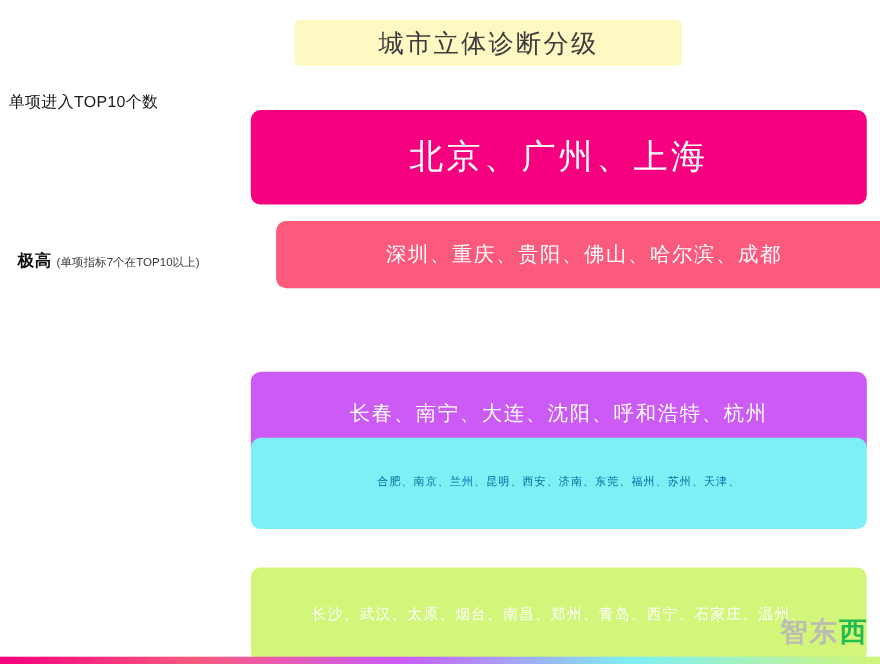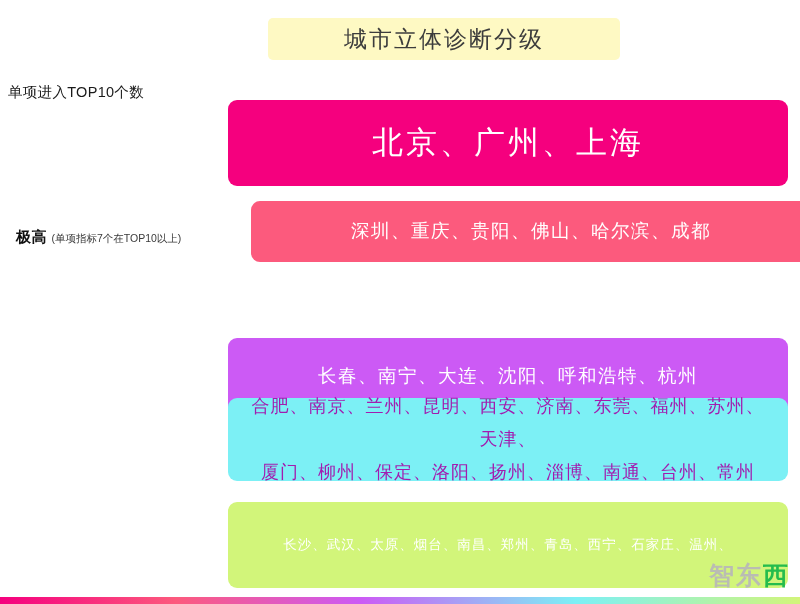--- a/index.html
+++ b/index.html
@@ -100,24 +100,24 @@
   #row-1 .band { top: 0; height: 61px; background: #fc5a7d; margin-left: 23px; }
   #row-1 .band-text { font-size: 18.5px; color: #ffffff; letter-spacing: 1.5px; }
   #row-1 .row-label { top: 225px; }
 
   #row-2 { top: 298px; height: 77px; }
   #row-2 .band { top: 0; height: 77px; background: #cc5af5; margin-top: 40px; }
   #row-2 .band-text { font-size: 18.5px; color: #ffffff; letter-spacing: 1.5px; }
 
   #row-3 { top: 398px; height: 83px; }
   #row-3 .band { top: 0; height: 83px; background: #7cf0f5; }
-  #row-3 .band-text { font-size: 18px; color: #a21caf; letter-spacing: 1px; line-height: 1.85; }
+  #row-3 .band-text { font-size: 10px; color: #0369a1; letter-spacing: 1px; line-height: 1.85; text-align: right; }
 
   #row-4 { top: 502px; height: 86px; }
-  #row-4 .band { top: 0; height: 86px; background: #d2f57a; }
+  #row-4 .band { top: 14px; height: 86px; background: #d2f57a; }
   #row-4 .band-text { font-size: 13.5px; color: #ffffff; letter-spacing: 1px; line-height: 1.85; }
 
   
   .watermark {
     position: absolute;
     right: 12px;
     bottom: 16px;
     display: flex;
     align-items: center;
     gap: 2px;
@@ -175,21 +175,20 @@
     <div class="band" style="background: rgb(204, 90, 245);">
       <div class="band-text">长春、南宁、大连、沈阳、呼和浩特、杭州</div>
     </div>
   </div>
 
   <div class="row" id="row-3">
 
     <div class="band" style="background: rgb(124, 240, 245);">
       <div class="band-text">
         <div>合肥、南京、兰州、昆明、西安、济南、东莞、福州、苏州、天津、</div>
-        <div>厦门、柳州、保定、洛阳、扬州、淄博、南通、台州、常州</div>
       </div>
     </div>
   </div>
 
   <div class="row" id="row-4">
 
     <div class="band" style="background: rgb(210, 245, 122);">
       <div class="band-text">
         <div>长沙、武汉、太原、烟台、南昌、郑州、青岛、西宁、石家庄、温州、</div>
       </div>

